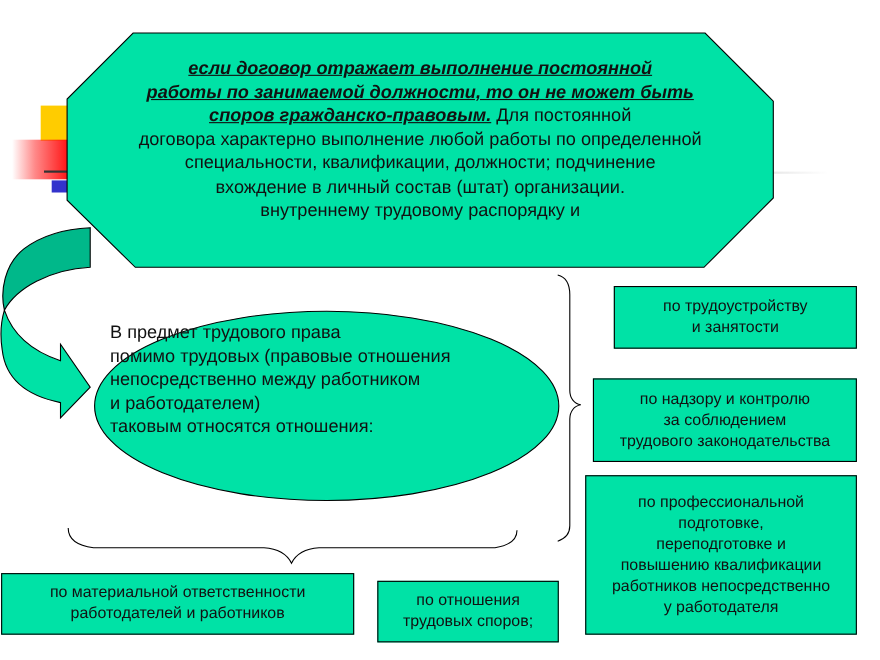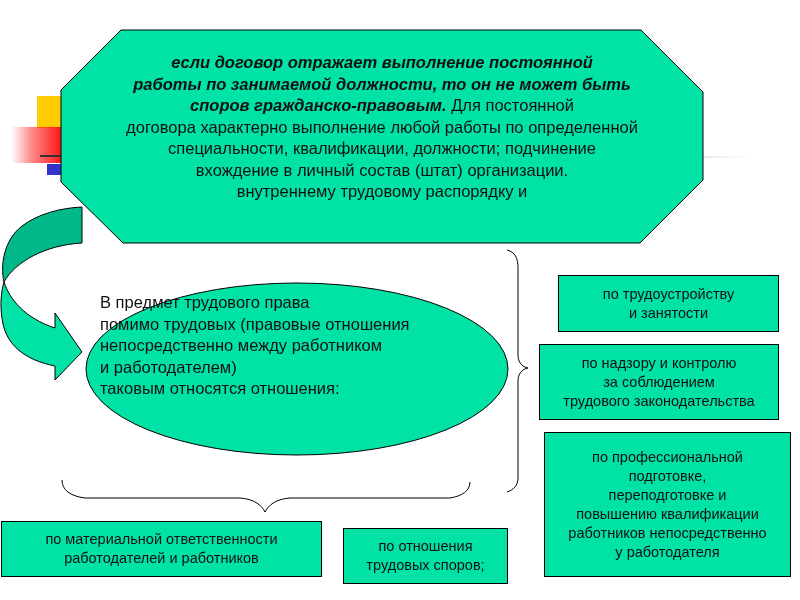--- a/index.html
+++ b/index.html
@@ -16,21 +16,21 @@
       background: linear-gradient(to right, rgba(255,0,0,0.0) 0%, rgba(255,40,40,0.55) 40%, #ff1010 100%); }
     .deco-line { left: 40px; top: 155px; width: 22px; height: 2px; background: #333; }
     .deco-blue { left: 47px; top: 164px; width: 14px; height: 11px; background: #3333cc; }
     .deco-hline { left: 703px; top: 156px; width: 50px; height: 2px;
       background: linear-gradient(to right, #e8e8e8, #f4f4f4, #ffffff); }
 
     .octa-text {
       left: 62px; top: 52px; width: 640px;
       text-align: center; font-size: 16.5px; line-height: 21.5px;
     }
-    .octa-text b { font-weight: bold; font-style: italic; }
+    .octa-text b { font-weight: bold; font-style: italic; text-decoration: underline; }
     .ellipse-text {
       left: 100px; top: 292px; width: 400px;
       text-align: left; font-size: 16.5px; line-height: 21.5px;
     }
     .box {
       position: absolute; background: #00e2a6; border: 1px solid #000;
       box-sizing: border-box; text-align: center; font-size: 14.5px; line-height: 19px;
       display: flex; align-items: center; justify-content: center; flex-direction: column;
     }
     .box span { display: block; white-space: nowrap; }
@@ -70,32 +70,32 @@
 </div>
 
 <div class="abs ellipse-text">
   <div>В предмет трудового права</div>
   <div>помимо трудовых (правовые отношения</div>
   <div>непосредственно между работником</div>
   <div>и работодателем)</div>
   <div>таковым относятся отношения:</div>
 </div>
 
-<div class="box" style="left:558px;top:275px;width:221px;height:57px;">
+<div class="box" style="left:558px;top:260px;width:221px;height:57px;">
   <span>по трудоустройству</span>
   <span>и занятости</span>
 </div>
 
 <div class="box" style="left:539px;top:344px;width:240px;height:76px;text-align:right;">
   <span>по надзору и контролю</span>
   <span>за соблюдением</span>
   <span>трудового законодательства</span>
 </div>
 
-<div class="box" style="left:532px;top:432px;width:247px;height:145px;margin-left:12px;">
+<div class="box" style="left:532px;top:432px;width:247px;height:145px;">
   <span>по профессиональной</span>
   <span>подготовке,</span>
   <span>переподготовке и</span>
   <span>повышению квалификации</span>
   <span>работников непосредственно</span>
   <span>у работодателя</span>
 </div>
 
 <div class="box" style="left:1px;top:521px;width:321px;height:56px;">
   <span>по материальной ответственности</span>

